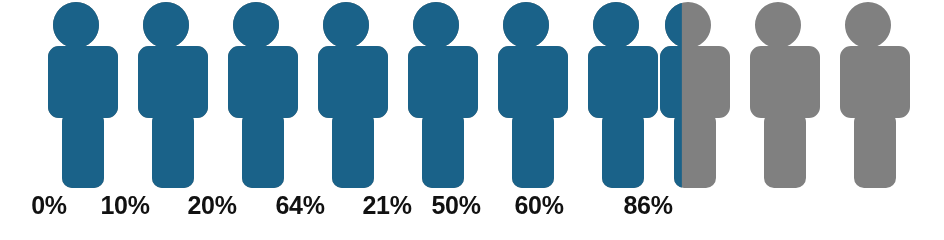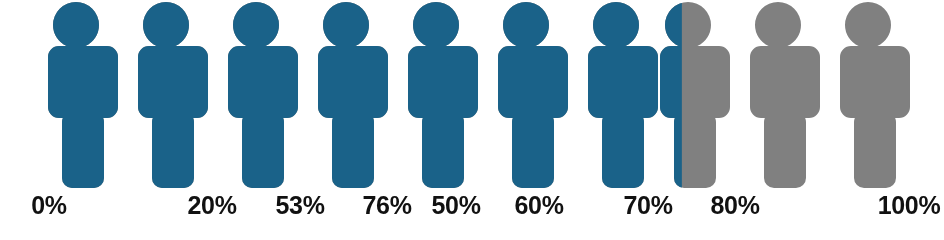--- a/index.html
+++ b/index.html
@@ -213,23 +213,22 @@
           </defs>
           <g clip-path="url(#person-clip-9)">
             <rect x="0" y="0" width="94" height="190" fill="#808080"></rect>
           </g>
         </svg>
       </div>
     </div>
 
   <div id="axis-labels">
       <div class="axis-label" style="left: 49px;">0%</div>
+      <div class="axis-label" style="left: 125px;">10%</div>
       <div class="axis-label" style="left: 212px;">20%</div>
-      <div class="axis-label" style="left: 300px;">53%</div>
-      <div class="axis-label" style="left: 387px;">76%</div>
+      <div class="axis-label" style="left: 300px;">64%</div>
+      <div class="axis-label" style="left: 387px;">21%</div>
       <div class="axis-label" style="left: 456px;">50%</div>
       <div class="axis-label" style="left: 539px;">60%</div>
-      <div class="axis-label" style="left: 648px;">70%</div>
-      <div class="axis-label" style="left: 735px;">80%</div>
-      <div class="axis-label" style="left: 909px;">100%</div>
+      <div class="axis-label" style="left: 648px;">86%</div>
     </div>
 
 </div>
 
 </body></html>

